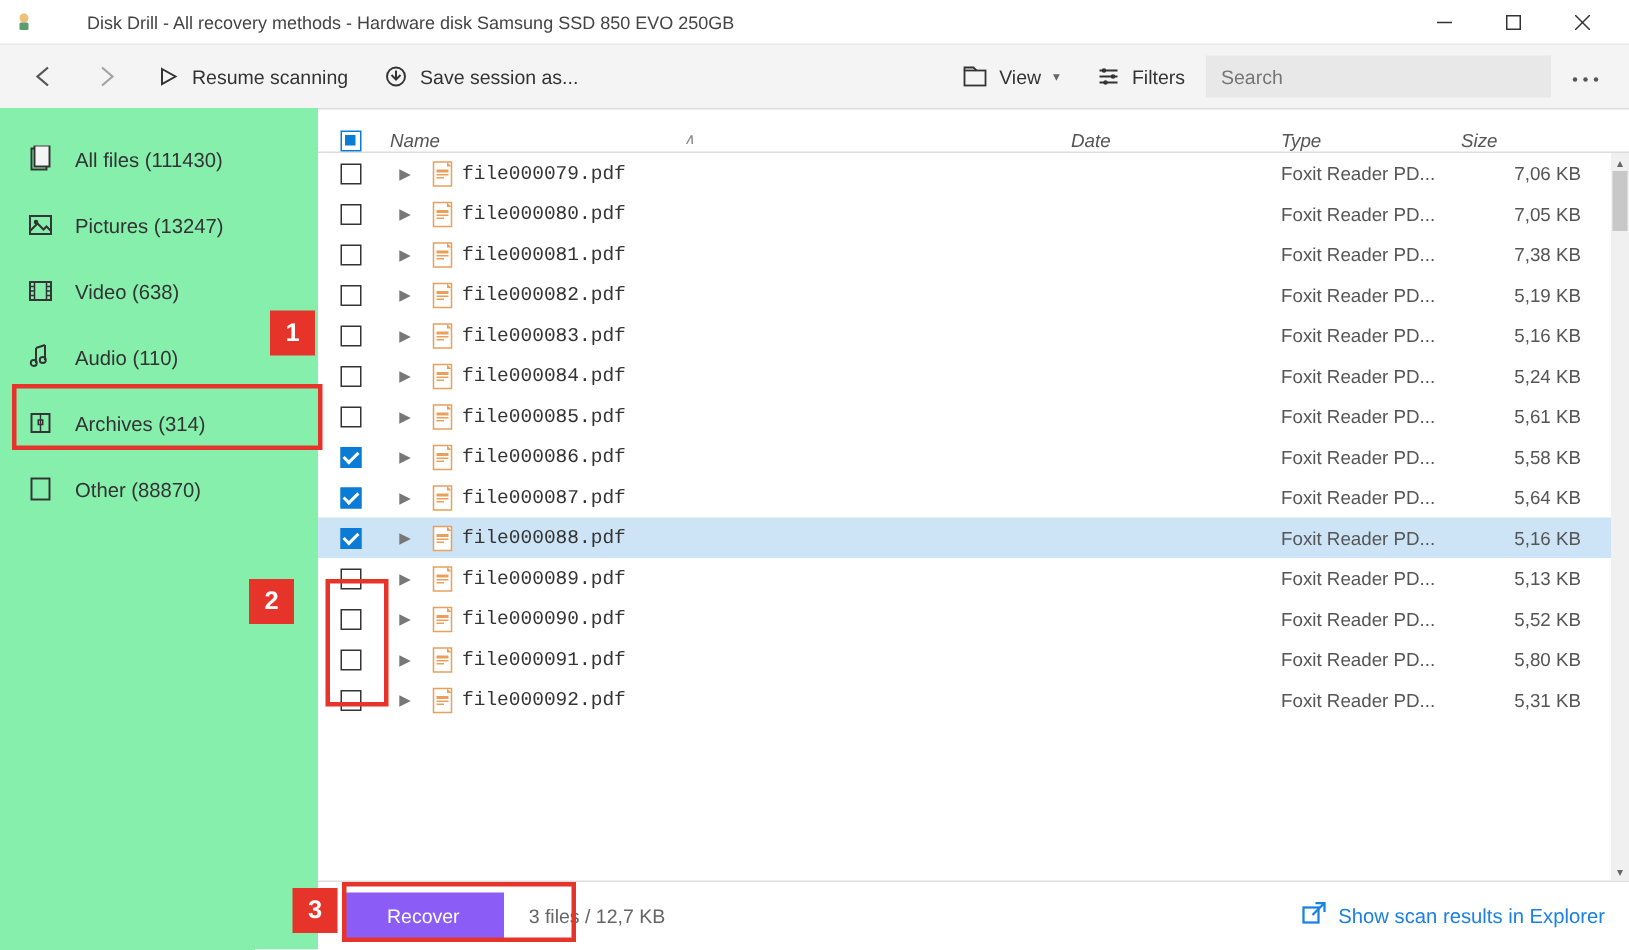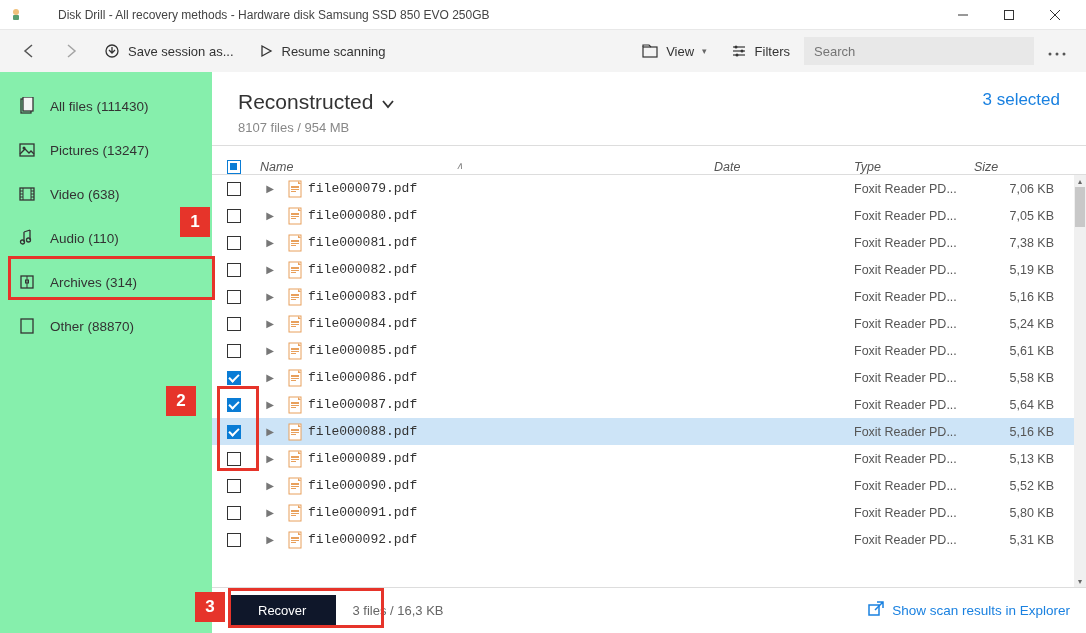--- a/index.html
+++ b/index.html
@@ -66,21 +66,21 @@
 .chk.checked::after { content: ''; position: absolute; left: 3px; top: 0px; width: 4px; height: 8px; border: solid #fff; border-width: 0 2px 2px 0; transform: rotate(45deg); }
 .chk.partial { border-color: #0a7cd5; }
 .chk.partial::after { content: ''; position: absolute; left: 2px; top: 2px; width: 7px; height: 7px; background: #0a7cd5; }
 
 
 .pdf-icon { width: 16px; height: 18px; position: relative; }
 .pdf-icon svg { width: 16px; height: 18px; }
 
 
 .footer { height: 46px; border-top: 1px solid #ddd; display: flex; align-items: center; padding: 0 16px; background: #fff; }
-.recover-btn { background: #0f172a; color: #fff; border: none; padding: 8px 30px; font-size: 13px; cursor: pointer; }
+.recover-btn { background: #8b5cf6; color: #fff; border: none; padding: 8px 30px; font-size: 13px; cursor: pointer; }
 .footer-text { margin-left: 16px; font-size: 13px; color: #666; }
 .footer-spacer { flex: 1; }
 .footer-link { color: #1a81e0; font-size: 13.5px; display: flex; align-items: center; gap: 8px; cursor: pointer; }
 
 
 .scroll-track { position: absolute; right: 0; top: 0; width: 12px; height: 100%; background: #f0f0f0; }
 .scroll-thumb { position: absolute; right: 1px; top: 12px; width: 10px; height: 40px; background: #c8c8c8; }
 .scroll-arr { position: absolute; right: 0; width: 12px; height: 12px; display: flex; align-items: center; justify-content: center; font-size: 8px; color: #666; }
 
 
@@ -124,34 +124,34 @@
         <path d="M12 3 L5 9 L12 15" fill="none" stroke="#555" stroke-width="1.5"></path>
       </svg>
     </div>
   <div class="tb-btn" style="opacity:.5">
       <svg width="18" height="18">
         <path d="M6 3 L13 9 L6 15" fill="none" stroke="#555" stroke-width="1.5"></path>
       </svg>
     </div>
   <div class="tb-btn">
     <span class="tb-icon">
+        <svg width="14" height="14">
+          <path d="M3 2 L12 7 L3 12 Z" fill="none" stroke="#333" stroke-width="1.3"></path>
+        </svg>
+      </span>
+    <span>Resume scanning</span>
+  </div>
+  <div class="tb-btn">
+    <span class="tb-icon">
         <svg width="16" height="16">
           <circle cx="8" cy="8" r="6" fill="none" stroke="#333" stroke-width="1.3"></circle>
           <path d="M8 4 L8 9 M5 7 L8 10 L11 7" fill="none" stroke="#333" stroke-width="1.3"></path>
         </svg>
       </span>
     <span>Save session as...</span>
-  </div>
-  <div class="tb-btn">
-    <span class="tb-icon">
-        <svg width="14" height="14">
-          <path d="M3 2 L12 7 L3 12 Z" fill="none" stroke="#333" stroke-width="1.3"></path>
-        </svg>
-      </span>
-    <span>Resume scanning</span>
   </div>
   <div class="tb-spacer"></div>
   <div class="tb-btn">
     <span class="tb-icon">
         <svg width="16" height="14">
           <rect x="1" y="3" width="14" height="10" fill="none" stroke="#333" stroke-width="1.2"></rect>
           <path d="M1 3 L1 1 L7 1 L9 3" fill="none" stroke="#333" stroke-width="1.2"></path>
         </svg>
       </span>
     <span>View</span>
@@ -228,32 +228,20 @@
       </div>
       <div class="sb-item">
         <span class="sb-icon"><svg width="18" height="18">
             <rect x="3" y="2" width="12" height="14" fill="none" stroke="#333" stroke-width="1.3"></rect>
           </svg></span>
         <span>Other (88870)</span>
       </div>
     </div>
 
   <div class="content">
-    <div class="content-header">
-      <div class="ch-left">
-        <div class="ch-title">
-          <span>Reconstructed</span>
-          <span><svg width="14" height="10">
-                <path d="M2 2 L7 8 L12 2" fill="none" stroke="#333" stroke-width="1.8"></path>
-              </svg></span>
-        </div>
-        <div class="ch-sub">8107 files / 954 MB</div>
-      </div>
-      <div class="ch-right">3 selected</div>
-    </div>
 
     <div class="table-header">
       <div class="th-check">
           <span class="chk partial"></span>
         </div>
       <div class="th-name"><span>Name</span><span class="sort-arrow">∧</span></div>
       <div class="th-date">Date</div>
       <div class="th-type">Type</div>
       <div class="th-size">Size</div>
       <div class="th-scroll"></div>
@@ -542,21 +530,21 @@
         </div>
         <div class="scroll-track">
         <div class="scroll-arr" style="top:0">▴</div>
         <div class="scroll-thumb"></div>
         <div class="scroll-arr" style="bottom:0">▾</div>
       </div>
     </div>
 
     <div class="footer">
       <button class="recover-btn">Recover</button>
-      <span class="footer-text">3 files / 16,3 KB</span>
+      <span class="footer-text">3 files / 12,7 KB</span>
       <div class="footer-spacer"></div>
       <div class="footer-link">
         <span><svg width="16" height="16">
               <rect x="1" y="4" width="10" height="10" fill="none" stroke="#1a81e0" stroke-width="1.5"></rect>
               <path d="M9 1 L15 1 L15 7 M15 1 L7 9" fill="none" stroke="#1a81e0" stroke-width="1.5"></path>
             </svg></span>
         <span>Show scan results in Explorer</span>
       </div>
     </div>
   </div>

